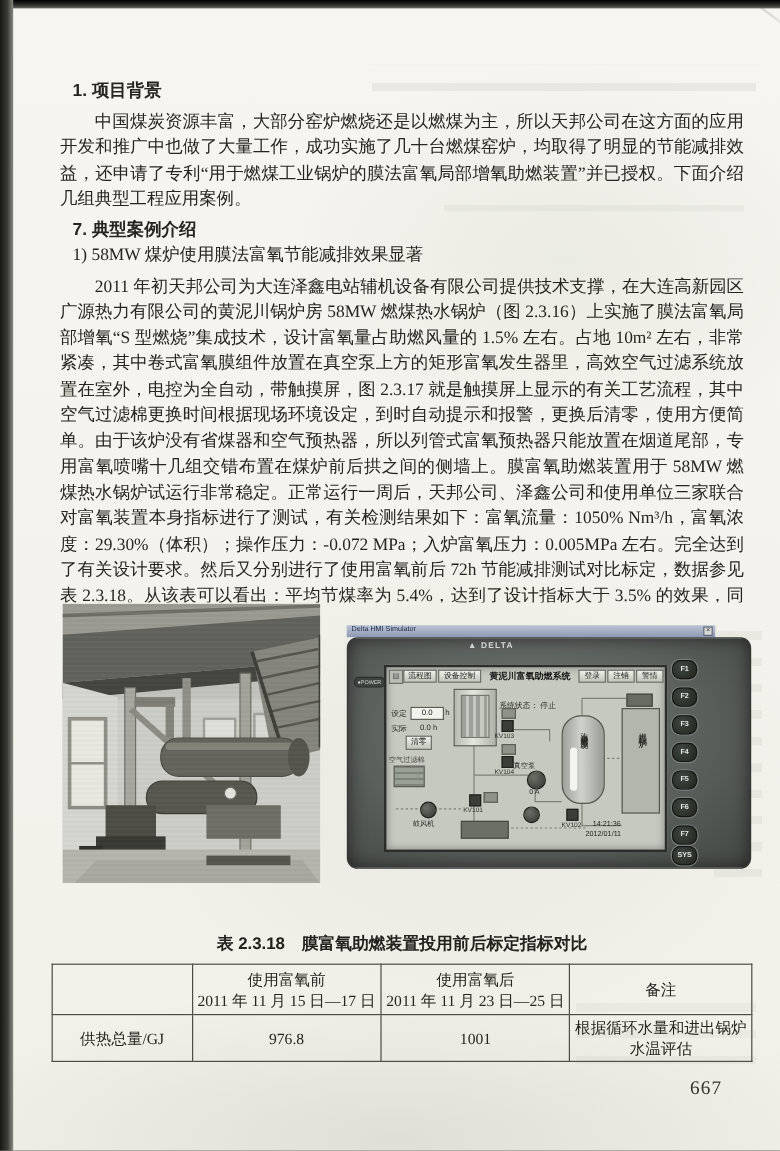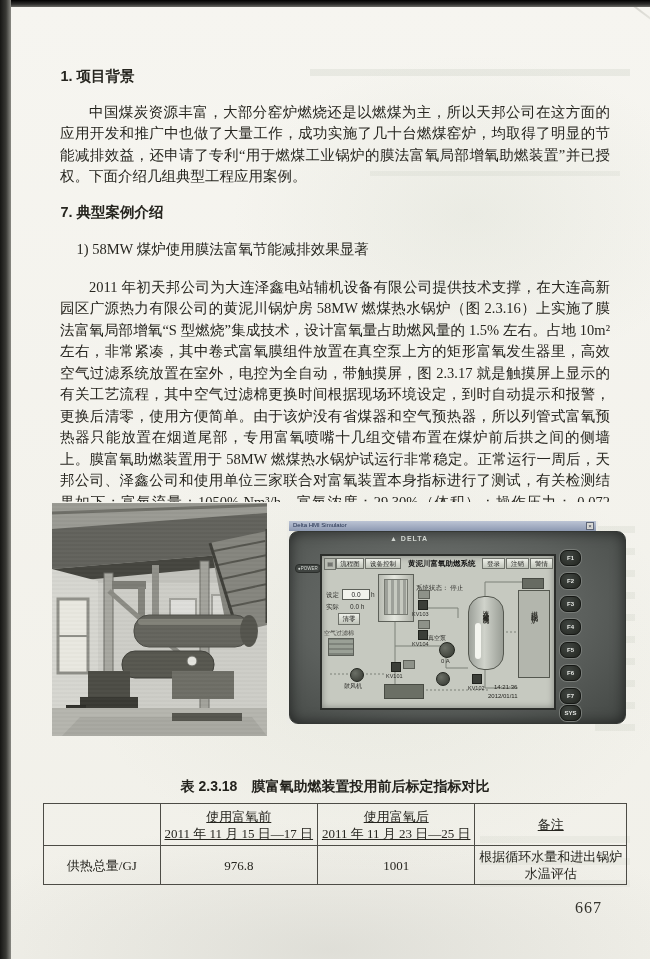--- a/index.html
+++ b/index.html
@@ -21,22 +21,22 @@
           linear-gradient(90deg,transparent,rgba(255,255,255,.8),rgba(160,160,150,.5),transparent);
           transform:rotate(37deg);transform-origin:right top;}
   
   .bleed{position:absolute;opacity:.10;
          background:repeating-linear-gradient(180deg,transparent 0 15px,#6d7c64 15px 22px);}
   
   .content{position:absolute;left:36px;top:60px;width:578px;height:436px;overflow:hidden;
            font-size:14.5px;line-height:21.5px;color:#26251f;text-align:justify;}
   .num-heading{font-family:"Liberation Sans","DejaVu Sans",sans-serif;font-weight:bold;
                font-size:14.5px;margin:0;padding-left:1em;}
-  .para{margin:14px;text-indent:2em;}
-  .subhead{margin:16px;padding-left:1em;}
+  .para{margin:4px;text-indent:2em;}
+  .subhead{margin:0;padding-left:1em;}
   
   .photo1{position:absolute;left:42px;top:497px;width:215px;height:233px;overflow:hidden;}
   .photo1 .grain{position:absolute;inset:0;opacity:.35;background:
      repeating-linear-gradient(0deg,rgba(255,255,255,.05) 0 2px,rgba(0,0,0,.05) 2px 4px);}
   
   .photo2{position:absolute;left:277px;top:515px;width:311px;height:203px;background:#ececE6;}
   .titlebar{position:absolute;left:2px;top:0;width:307px;height:10px;
             background:linear-gradient(#bcc4d4,#8d99b2);}
   .titlebar-text{position:absolute;left:4px;top:1px;font:6px "Liberation Sans",sans-serif;color:#1d2a48;}
   .close-box{position:absolute;right:2px;top:1px;width:8px;height:8px;background:#d8d8d4;
@@ -96,21 +96,21 @@
   .caption{position:absolute;top:734px;text-align:center;font-size:13.5px;line-height:24px;color:#25241e;}
   .cap1{left:42px;width:215px;}
   .cap2{left:270px;width:318px;}
   .tbl-title{position:absolute;left:30px;top:772px;width:590px;text-align:center;
              font-family:"Liberation Sans","DejaVu Sans",sans-serif;font-weight:bold;
              font-size:14px;color:#23221d;}
   table.cal{position:absolute;left:33px;top:797px;width:584px;border-collapse:collapse;
             font-size:13px;color:#26251f;}
   table.cal td,table.cal th{border:1px solid #4d4c46;text-align:center;font-weight:normal;
             padding:2px 3px;line-height:17px;}
-  table.cal .hdr{height:42px;text-decoration:underline;}
+  table.cal .hdr{height:42px;}
   table.cal .drow{height:27px;}
   .pagenum{position:absolute;left:565px;top:893px;font-size:16px;color:#34332d;letter-spacing:1px;}
 </style>
 </head>
 <body>
 
 <div class="scan">
   <div class="edge-top"></div>
 
   <div class="paper">

